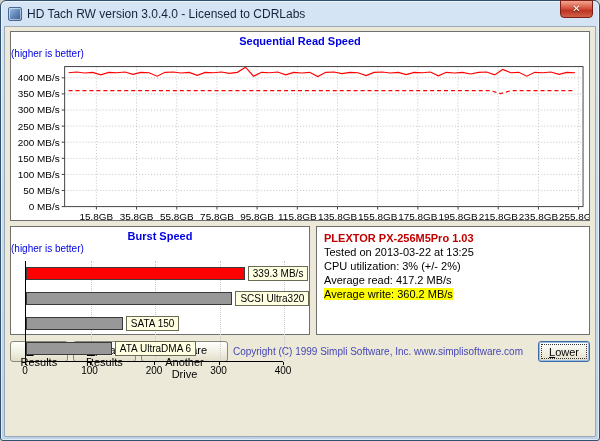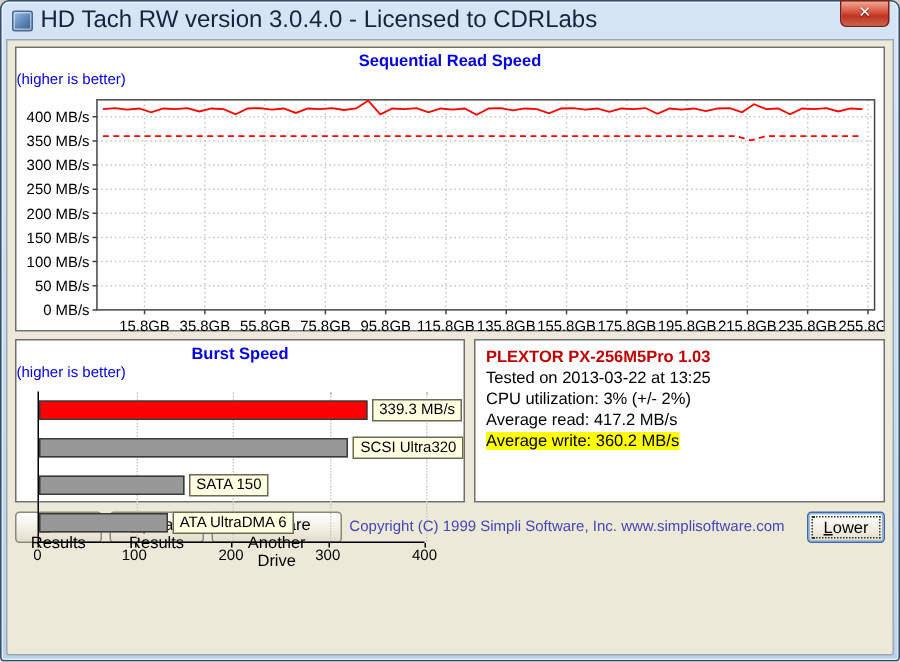--- a/index.html
+++ b/index.html
@@ -8,21 +8,21 @@
     width:600px;height:441px;
     border:1px solid #30506e;
     border-radius:6px 6px 3px 3px;
     background:linear-gradient(#d6e5f5,#bdd2e8);
     padding:0 3px 3px;
     font-family:"Liberation Sans",sans-serif;
     position:relative;
     box-shadow:inset 0 0 0 1px rgba(255,255,255,.55);
   }
   .titlebar{height:25px;display:flex;align-items:center;gap:5px;padding:0 4px;position:relative;}
-  .titlebar .title{font-size:16px;color:#14243c;white-space:nowrap;}
+  .titlebar .title{font-size:12px;color:#14243c;white-space:nowrap;}
   .app-icon{width:14px;height:14px;border:1px solid #4a6890;border-radius:2px;
     background:linear-gradient(135deg,#9fc0e8 0%,#5d85b8 55%,#3c5f8c 100%);
     box-shadow:inset 0 0 0 1px rgba(255,255,255,.5);}
   .close-btn{position:absolute;top:-1px;right:3px;width:33px;height:18px;
     border:1px solid #7c2016;border-radius:0 0 4px 4px;
     background:linear-gradient(#f0a792,#d8523e 45%,#bd3422 60%,#d1604a);
     color:#fff;font-size:10px;line-height:16px;text-align:center;
     text-shadow:0 1px 1px rgba(0,0,0,.6);cursor:pointer;}
   .content{background:#ece9d8;border:1px solid #9aa8b8;height:calc(100% - 25px);
     padding:4px 5px;border-radius:0 0 2px 2px;}

